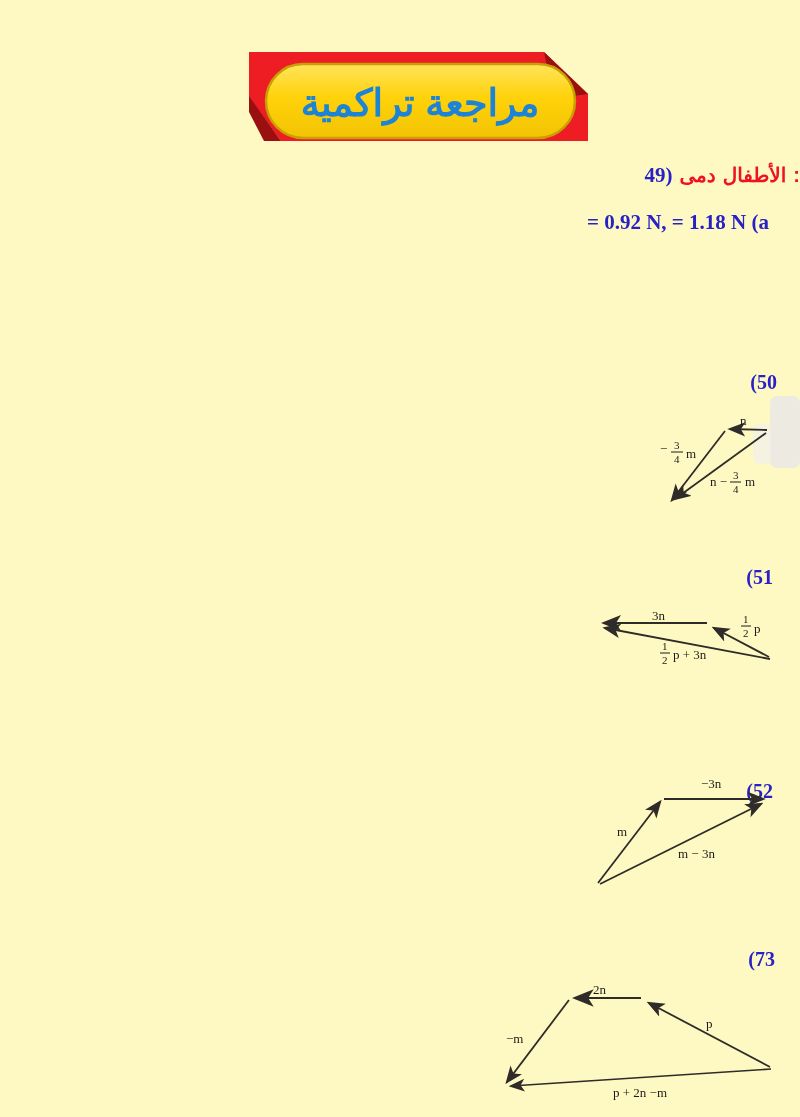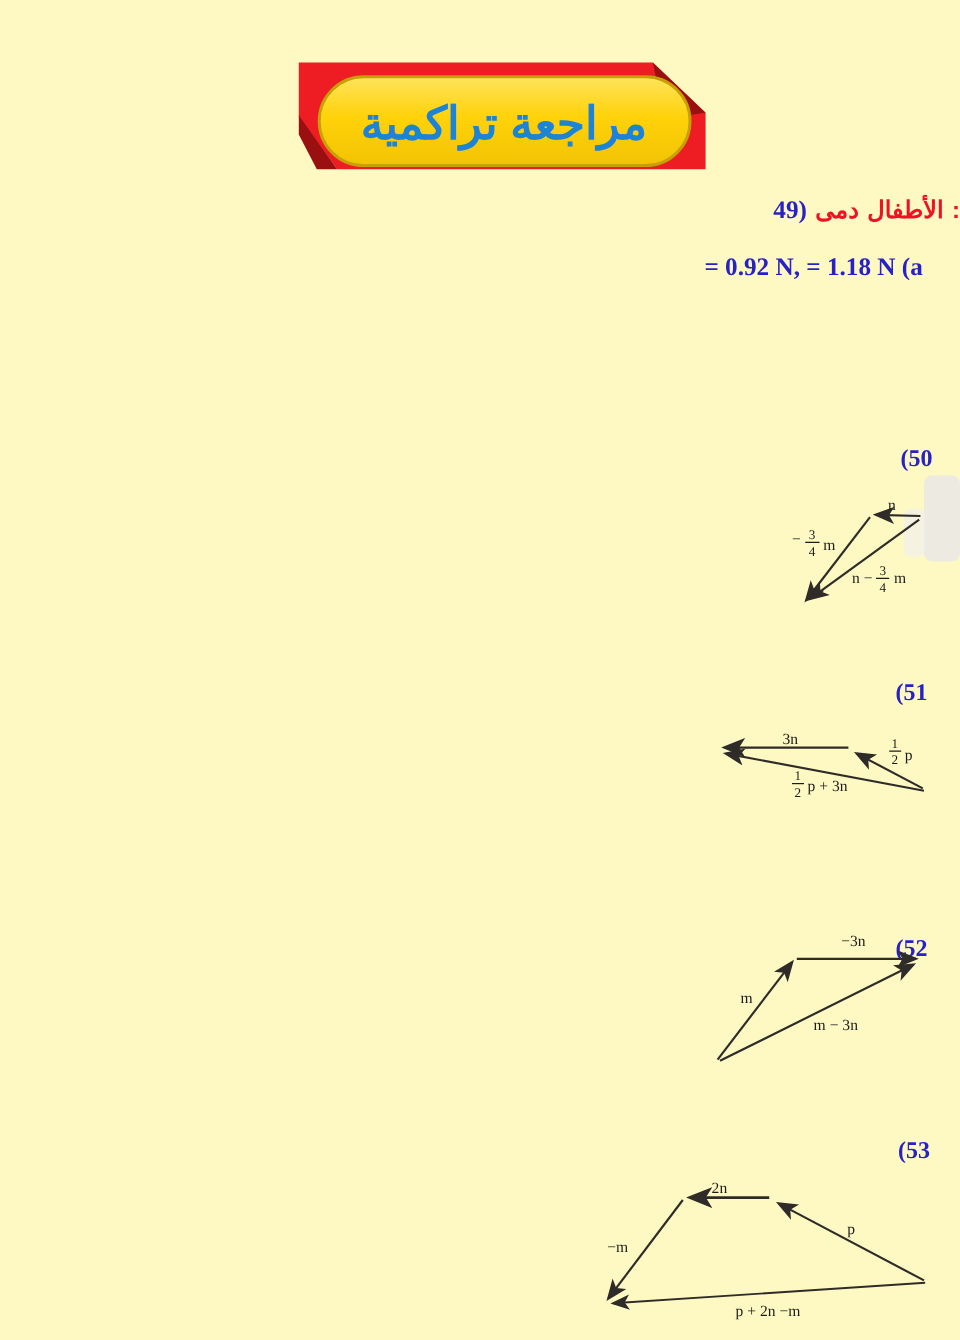--- a/index.html
+++ b/index.html
@@ -70,21 +70,21 @@
     <span class="ar">الأطفال</span>
     <span class="colon">:</span>
   </div>
 
   <div class="answer a">= 0.92 N, = 1.18 N (a</div>
 
 
   <div class="qnum q50">(50</div>
   <div class="qnum q51">(51</div>
   <div class="qnum q52">(52</div>
-  <div class="qnum q53">(53</div>
+  <div class="qnum q53">(73</div>
 
   <svg class="diagram d50" width="175" height="130" viewBox="630 396 175 130">
     <defs>
       <marker id="ah50" markerWidth="10" markerHeight="9" refX="8.5" refY="4" orient="auto">
         <path d="M0,0 L10,4 L0,8 L2.5,4 Z" fill="#2e2b28"></path>
       </marker>
     </defs>
     <rect x="770" y="396" width="30" height="72" rx="7" fill="#e9e8e6" opacity="0.85"></rect>
     <rect x="753" y="424" width="18" height="40" rx="6" fill="#f1f0ee" opacity="0.7"></rect>
     <line x1="767" y1="430" x2="730" y2="429" stroke="#2e2b28" stroke-width="1.8" marker-end="url(#ah50)"></line>

